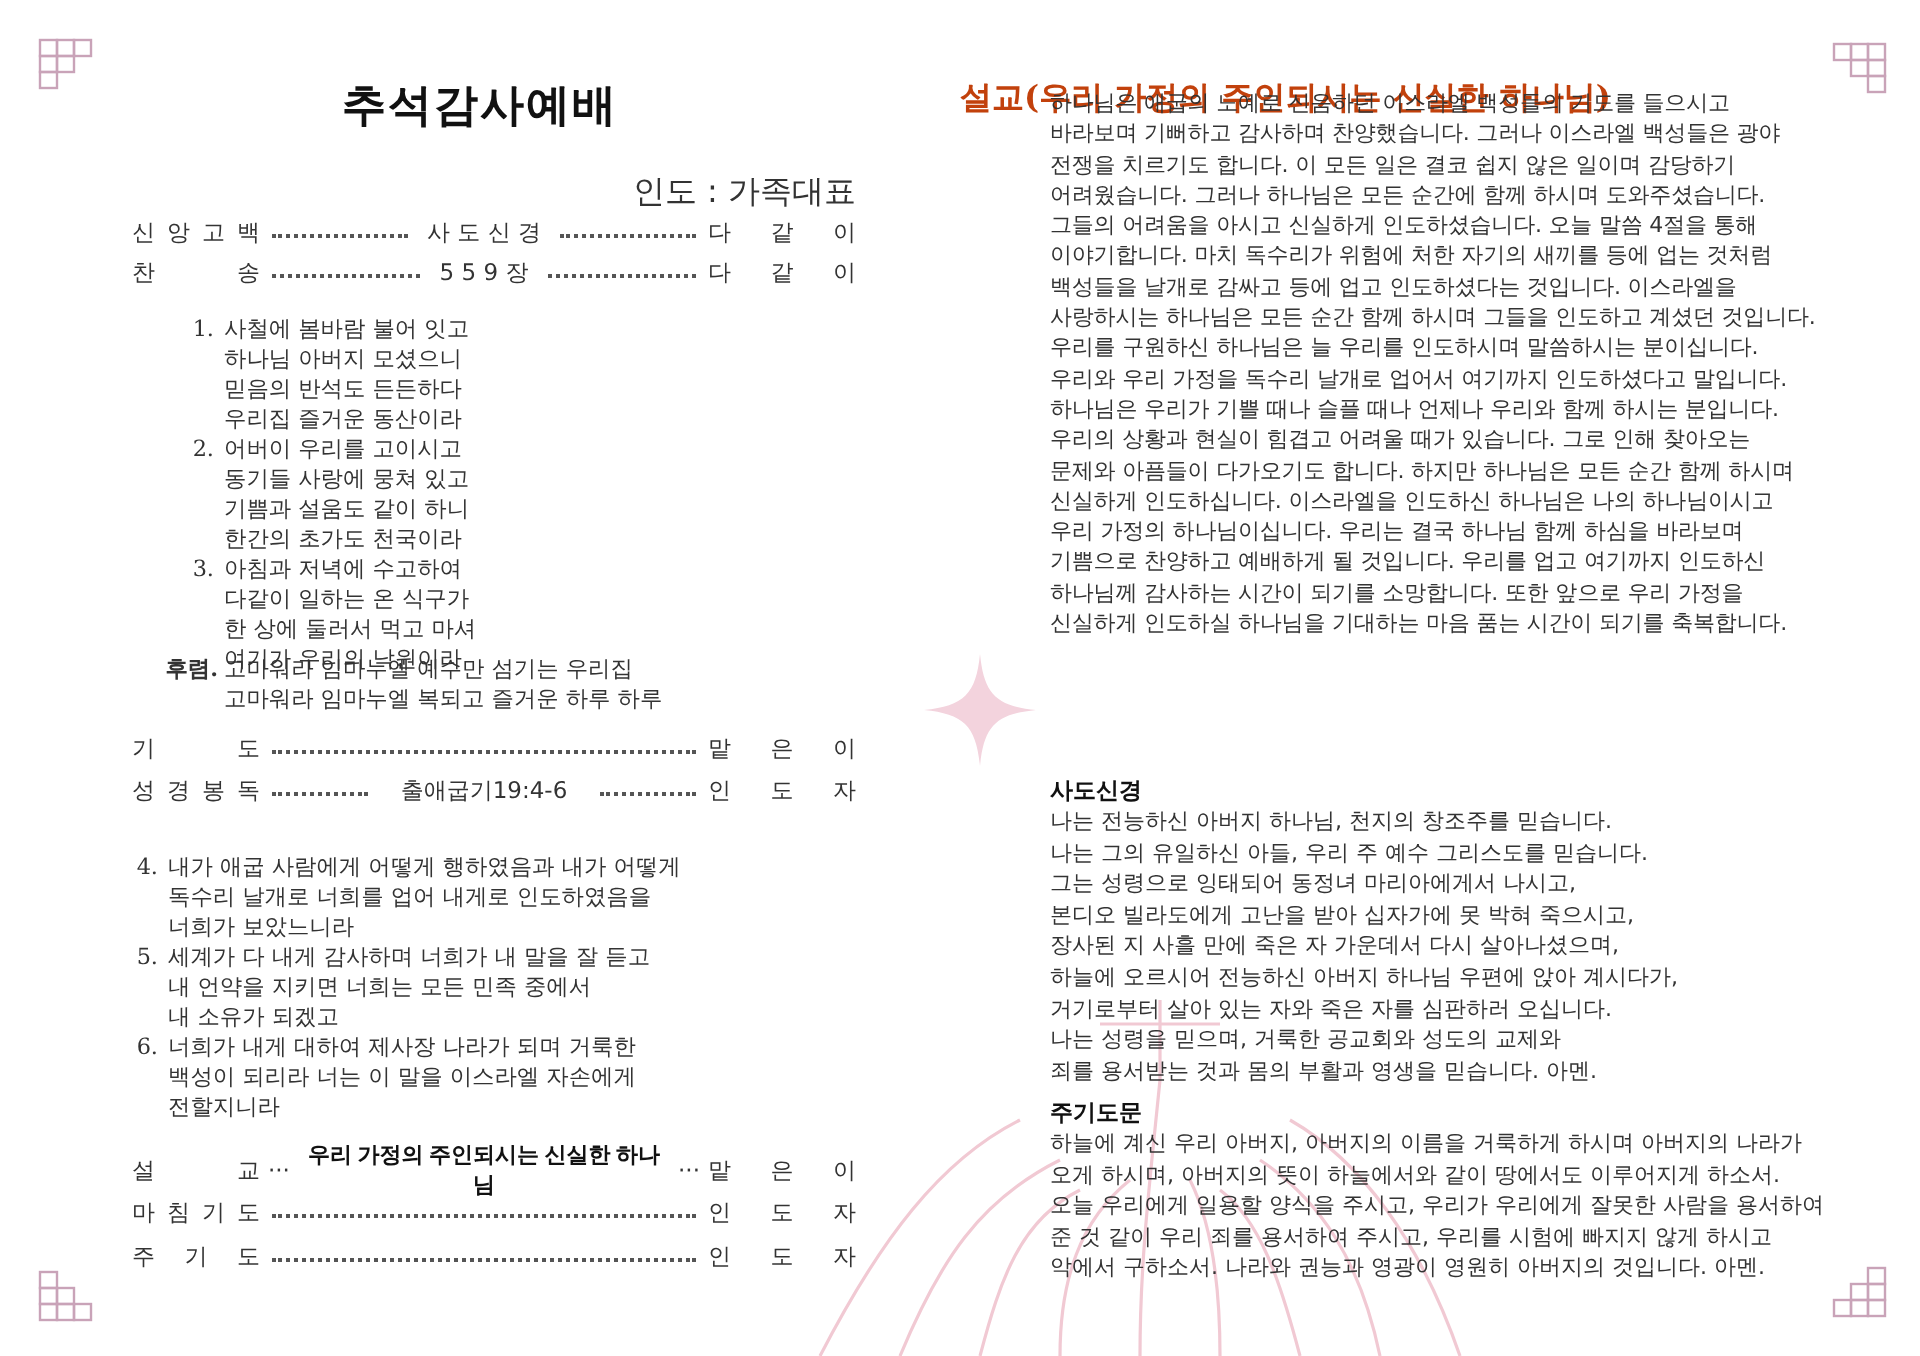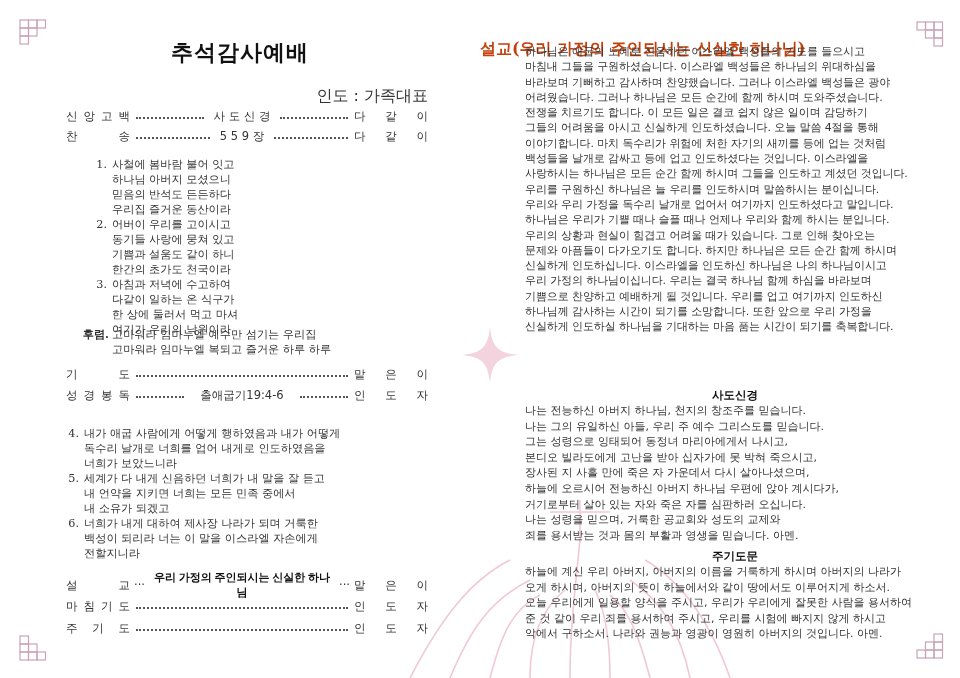--- a/index.html
+++ b/index.html
@@ -37,21 +37,21 @@
     .lyrics .num { width: 22px; text-align: right; padding-right: 5px; flex-shrink: 0; }
     .lyrics .chorus-num { width: 46px; text-align: right; padding-right: 3px; flex-shrink: 0; font-weight: bold; }
     .lyrics .lines div { white-space: nowrap; }
 
     
     .sermon-title { position: absolute; left: 0; width: 480px; top: 39px; text-align: left; font-size: 16px; font-weight: bold; color: #c2410c; font-family: "DejaVu Serif", "Liberation Serif", serif; }
     .sermon-body { position: absolute; left: 525px; top: 44px; width: 420px; font-size: 11px; line-height: 15.3px; color: #333; letter-spacing: -0.1px; }
     .sermon-body div { white-space: nowrap; }
 
     .section { position: absolute; left: 525px; width: 420px; font-size: 11px; color: #333; }
-    .section .head { font-weight: bold; font-family: "DejaVu Serif", "Liberation Serif", serif; color: #111; font-size: 11.5px; line-height: 15px; text-align: center; }
+    .section .head { font-weight: bold; font-family: "DejaVu Serif", "Liberation Serif", serif; color: #111; font-size: 11.5px; line-height: 15px; }
     .section .body { line-height: 15.6px; }
     .section .body div { white-space: nowrap; }
   </style>
 </head>
 <body>
 
 <svg class="lotus" viewBox="0 0 400 178">
   <g fill="none" stroke="#f1c9d3" stroke-width="1.6">
     <path d="M30 178 C60 120, 90 80, 130 60"></path>
     <path d="M70 178 C90 130, 110 100, 150 80"></path>
@@ -230,21 +230,21 @@
     <span class="num">4.</span>
     <div class="lines">
       <div>내가 애굽 사람에게 어떻게 행하였음과 내가 어떻게</div>
       <div>독수리 날개로 너희를 업어 내게로 인도하였음을</div>
       <div>너희가 보았느니라</div>
     </div>
   </div>
   <div class="verse">
     <span class="num">5.</span>
     <div class="lines">
-      <div>세계가 다 내게 신음하던 너희가 내 말을 잘 듣고</div>
+      <div>세계가 다 내게 감사하며 너희가 내 말을 잘 듣고</div>
       <div>내 언약을 지키면 너희는 모든 민족 중에서</div>
       <div>내 소유가 되겠고</div>
     </div>
   </div>
   <div class="verse">
     <span class="num">6.</span>
     <div class="lines">
       <div>너희가 내게 대하여 제사장 나라가 되며 거룩한</div>
       <div>백성이 되리라 너는 이 말을 이스라엘 자손에게</div>
       <div>전할지니라</div>
@@ -293,24 +293,23 @@
       <span>자</span>
   </span>
 </div>
 
 <div class="page page-right">
   <div class="sermon-title">설교(우리 가정의 주인되시는 신실한 하나님)</div>
 </div>
 
 <div class="sermon-body">
   <div>하나님은 애굽의 노예로 신음하던 이스라엘 백성들의 기도를 들으시고</div>
-  <div>마침내 그들을 구원하셨습니다. 이스라엘 백성들은 하나님의 위대하심을</div>
   <div>바라보며 기뻐하고 감사하며 찬양했습니다. 그러나 이스라엘 백성들은 광야</div>
+  <div>전쟁을 치르기도 합니다. 이 모든 일은 결코 쉽지 않은 일이며 감당하기</div>
   <div>어려웠습니다. 그러나 하나님은 모든 순간에 함께 하시며 도와주셨습니다.</div>
-  <div>전쟁을 치르기도 합니다. 이 모든 일은 결코 쉽지 않은 일이며 감당하기</div>
   <div>그들의 어려움을 아시고 신실하게 인도하셨습니다. 오늘 말씀 4절을 통해</div>
   <div>이야기합니다. 마치 독수리가 위험에 처한 자기의 새끼를 등에 업는 것처럼</div>
   <div>백성들을 날개로 감싸고 등에 업고 인도하셨다는 것입니다. 이스라엘을</div>
   <div>사랑하시는 하나님은 모든 순간 함께 하시며 그들을 인도하고 계셨던 것입니다.</div>
   <div>우리를 구원하신 하나님은 늘 우리를 인도하시며 말씀하시는 분이십니다.</div>
   <div>우리와 우리 가정을 독수리 날개로 업어서 여기까지 인도하셨다고 말입니다.</div>
   <div>하나님은 우리가 기쁠 때나 슬플 때나 언제나 우리와 함께 하시는 분입니다.</div>
   <div>우리의 상황과 현실이 힘겹고 어려울 때가 있습니다. 그로 인해 찾아오는</div>
   <div>문제와 아픔들이 다가오기도 합니다. 하지만 하나님은 모든 순간 함께 하시며</div>
   <div>신실하게 인도하십니다. 이스라엘을 인도하신 하나님은 나의 하나님이시고</div>

